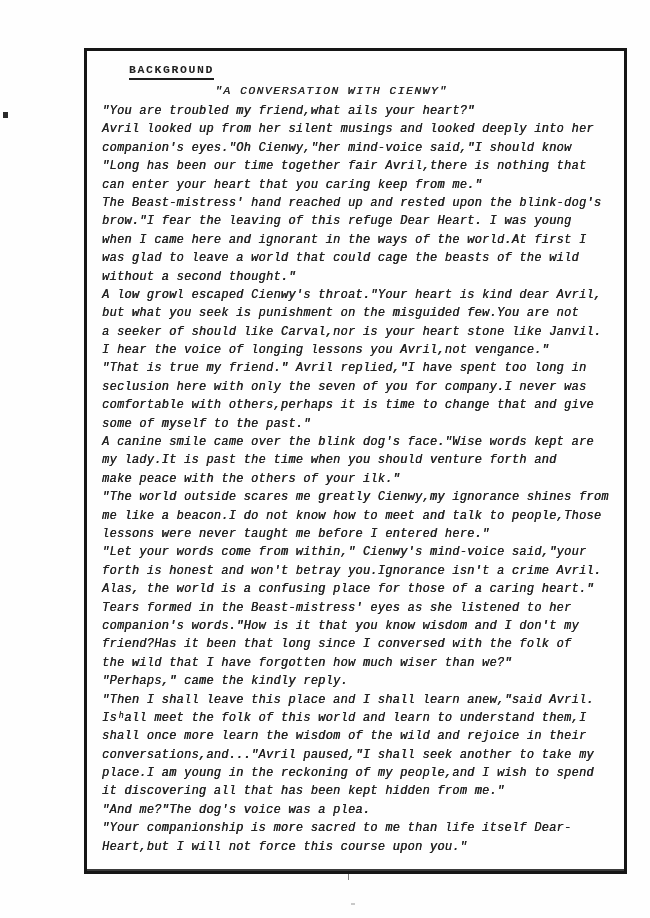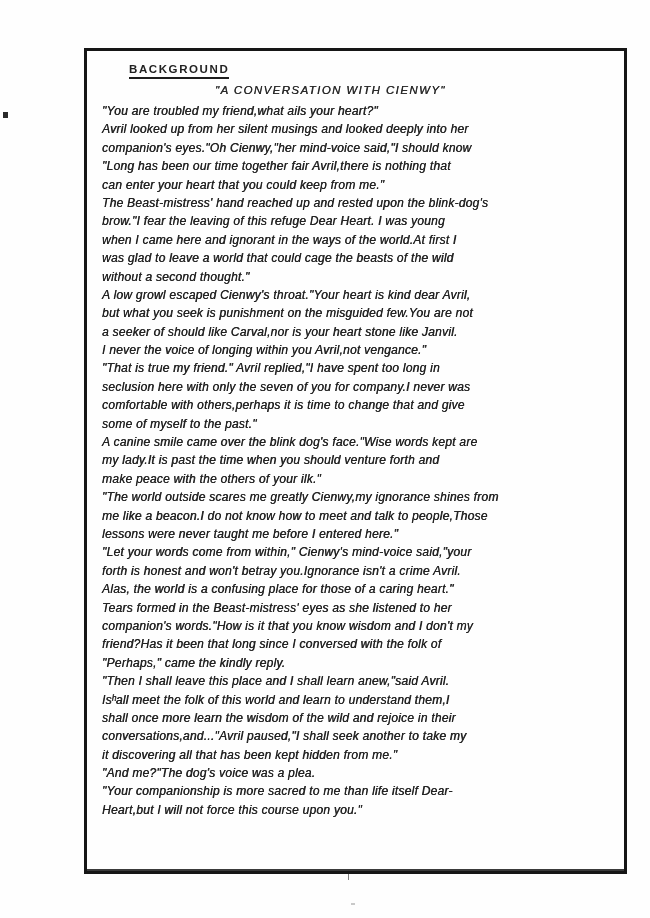--- a/index.html
+++ b/index.html
@@ -6,21 +6,21 @@
     margin: 0;
     padding: 0;
     background: #ffffff;
   }
   .page {
     position: relative;
     width: 650px;
     height: 918px;
     background: #fefefe;
     overflow: hidden;
-    font-family: Liberation Sans, sans-serif;
+    font-family: Liberation Mono, monospace;
     color: #1d1d1d;
   }
   .frame {
     position: absolute;
     left: 84px;
     top: 48px;
     width: 537px;
     height: 820px;
     border: 3px solid #161616;
     box-shadow: 0 -2px 0 0 #3a3a3a inset;
@@ -84,51 +84,53 @@
 
     <div class="heading">BACKGROUND</div>
 
     <div class="doc-title">"A CONVERSATION WITH CIENWY"</div>
 
     <div class="body-text">
         <div class="line">"You are troubled my friend,what ails your heart?"</div>
         <div class="line">Avril looked up from her silent musings and looked deeply into her</div>
         <div class="line">companion's eyes."Oh Cienwy,"her mind-voice said,"I should know</div>
         <div class="line">"Long has been our time together fair Avril,there is nothing that</div>
-        <div class="line">can enter your heart that you could keep from me."</div>
+        <div class="line">can enter your heart that you caring keep from me."</div>
         <div class="line">The Beast-mistress' hand reached up and rested upon the blink-dog's</div>
         <div class="line">brow."I fear the leaving of this refuge Dear Heart. I was young</div>
         <div class="line">when I came here and ignorant in the ways of the world.At first I</div>
         <div class="line">was glad to leave a world that could cage the beasts of the wild</div>
         <div class="line">without a second thought."</div>
         <div class="line">A low growl escaped Cienwy's throat."Your heart is kind dear Avril,</div>
         <div class="line">but what you seek is punishment on the misguided few.You are not</div>
         <div class="line">a seeker of should like Carval,nor is your heart stone like Janvil.</div>
-        <div class="line">I never the voice of longing within you Avril,not vengance."</div>
+        <div class="line">I hear the voice of longing lessons you Avril,not vengance."</div>
         <div class="line">"That is true my friend." Avril replied,"I have spent too long in</div>
         <div class="line">seclusion here with only the seven of you for company.I never was</div>
         <div class="line">comfortable with others,perhaps it is time to change that and give</div>
         <div class="line">some of myself to the past."</div>
         <div class="line">A canine smile came over the blink dog's face."Wise words kept are</div>
         <div class="line">my lady.It is past the time when you should venture forth and</div>
         <div class="line">make peace with the others of your ilk."</div>
         <div class="line">"The world outside scares me greatly Cienwy,my ignorance shines from</div>
         <div class="line">me like a beacon.I do not know how to meet and talk to people,Those</div>
         <div class="line">lessons were never taught me before I entered here."</div>
         <div class="line">"Let your words come from within," Cienwy's mind-voice said,"your</div>
         <div class="line">forth is honest and won't betray you.Ignorance isn't a crime Avril.</div>
         <div class="line">Alas, the world is a confusing place for those of a caring heart."</div>
         <div class="line">Tears formed in the Beast-mistress' eyes as she listened to her</div>
         <div class="line">companion's words."How is it that you know wisdom and I don't my</div>
         <div class="line">friend?Has it been that long since I conversed with the folk of</div>
+        <div class="line">the wild that I have forgotten how much wiser than we?"</div>
         <div class="line">"Perhaps," came the kindly reply.</div>
         <div class="line">"Then I shall leave this place and I shall learn anew,"said Avril.</div>
         <div class="line">Isʰall meet the folk of this world and learn to understand them,I</div>
         <div class="line">shall once more learn the wisdom of the wild and rejoice in their</div>
         <div class="line">conversations,and..."Avril paused,"I shall seek another to take my</div>
+        <div class="line">place.I am young in the reckoning of my people,and I wish to spend</div>
         <div class="line">it discovering all that has been kept hidden from me."</div>
         <div class="line">"And me?"The dog's voice was a plea.</div>
         <div class="line">"Your companionship is more sacred to me than life itself Dear-</div>
         <div class="line">Heart,but I will not force this course upon you."</div>
       </div>
 
   </div>
 </div>
 
 </body></html>

